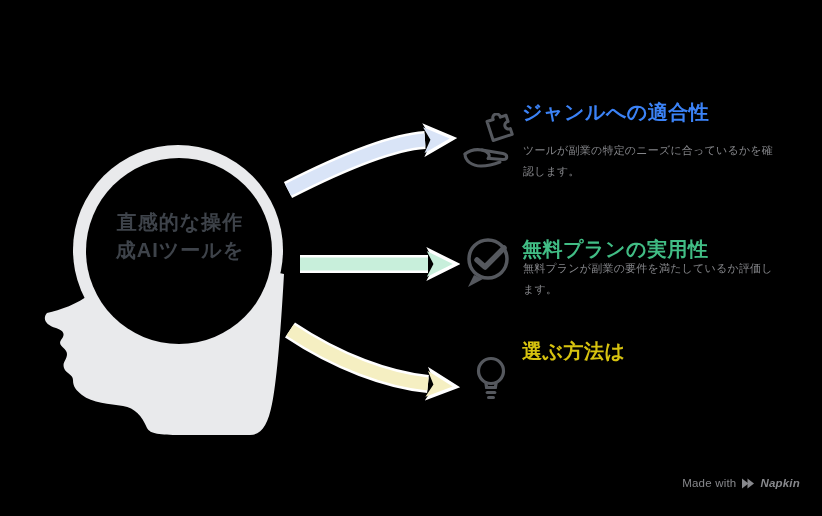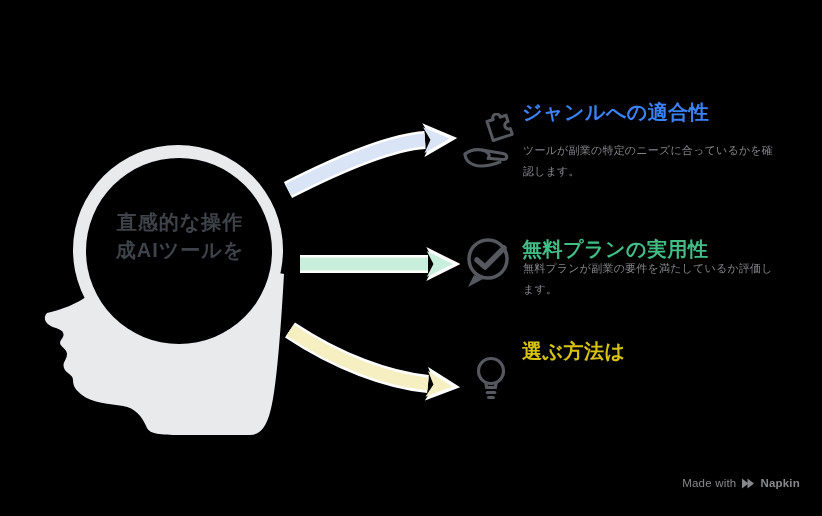--- a/index.html
+++ b/index.html
@@ -33,21 +33,21 @@
   .t2{left:522px;top:222px;}
   .d2{left:523px;top:258px;}
   .t3{left:522px;top:338px;}
   .d3{left:523px;top:377px;}
   
   .footer{
     right:22px;top:477px;
     display:flex;align-items:center;gap:5px;
     font-size:11.5px;letter-spacing:0.2px;text-align:center;
   }
-  .footer .brand{font-weight:600;}
+  .footer .brand{font-weight:600;font-style:italic;}
   svg{display:block;}
 </style>
 </head>
 <body>
 
 <div class="stage">
 
   <svg class="abs" style="left:40px;top:144px;" width="250" height="295" viewBox="0 0 250 295">
     <circle cx="138" cy="106" r="105" fill="#E9EAEC"></circle>
     <path d="M 50 150

